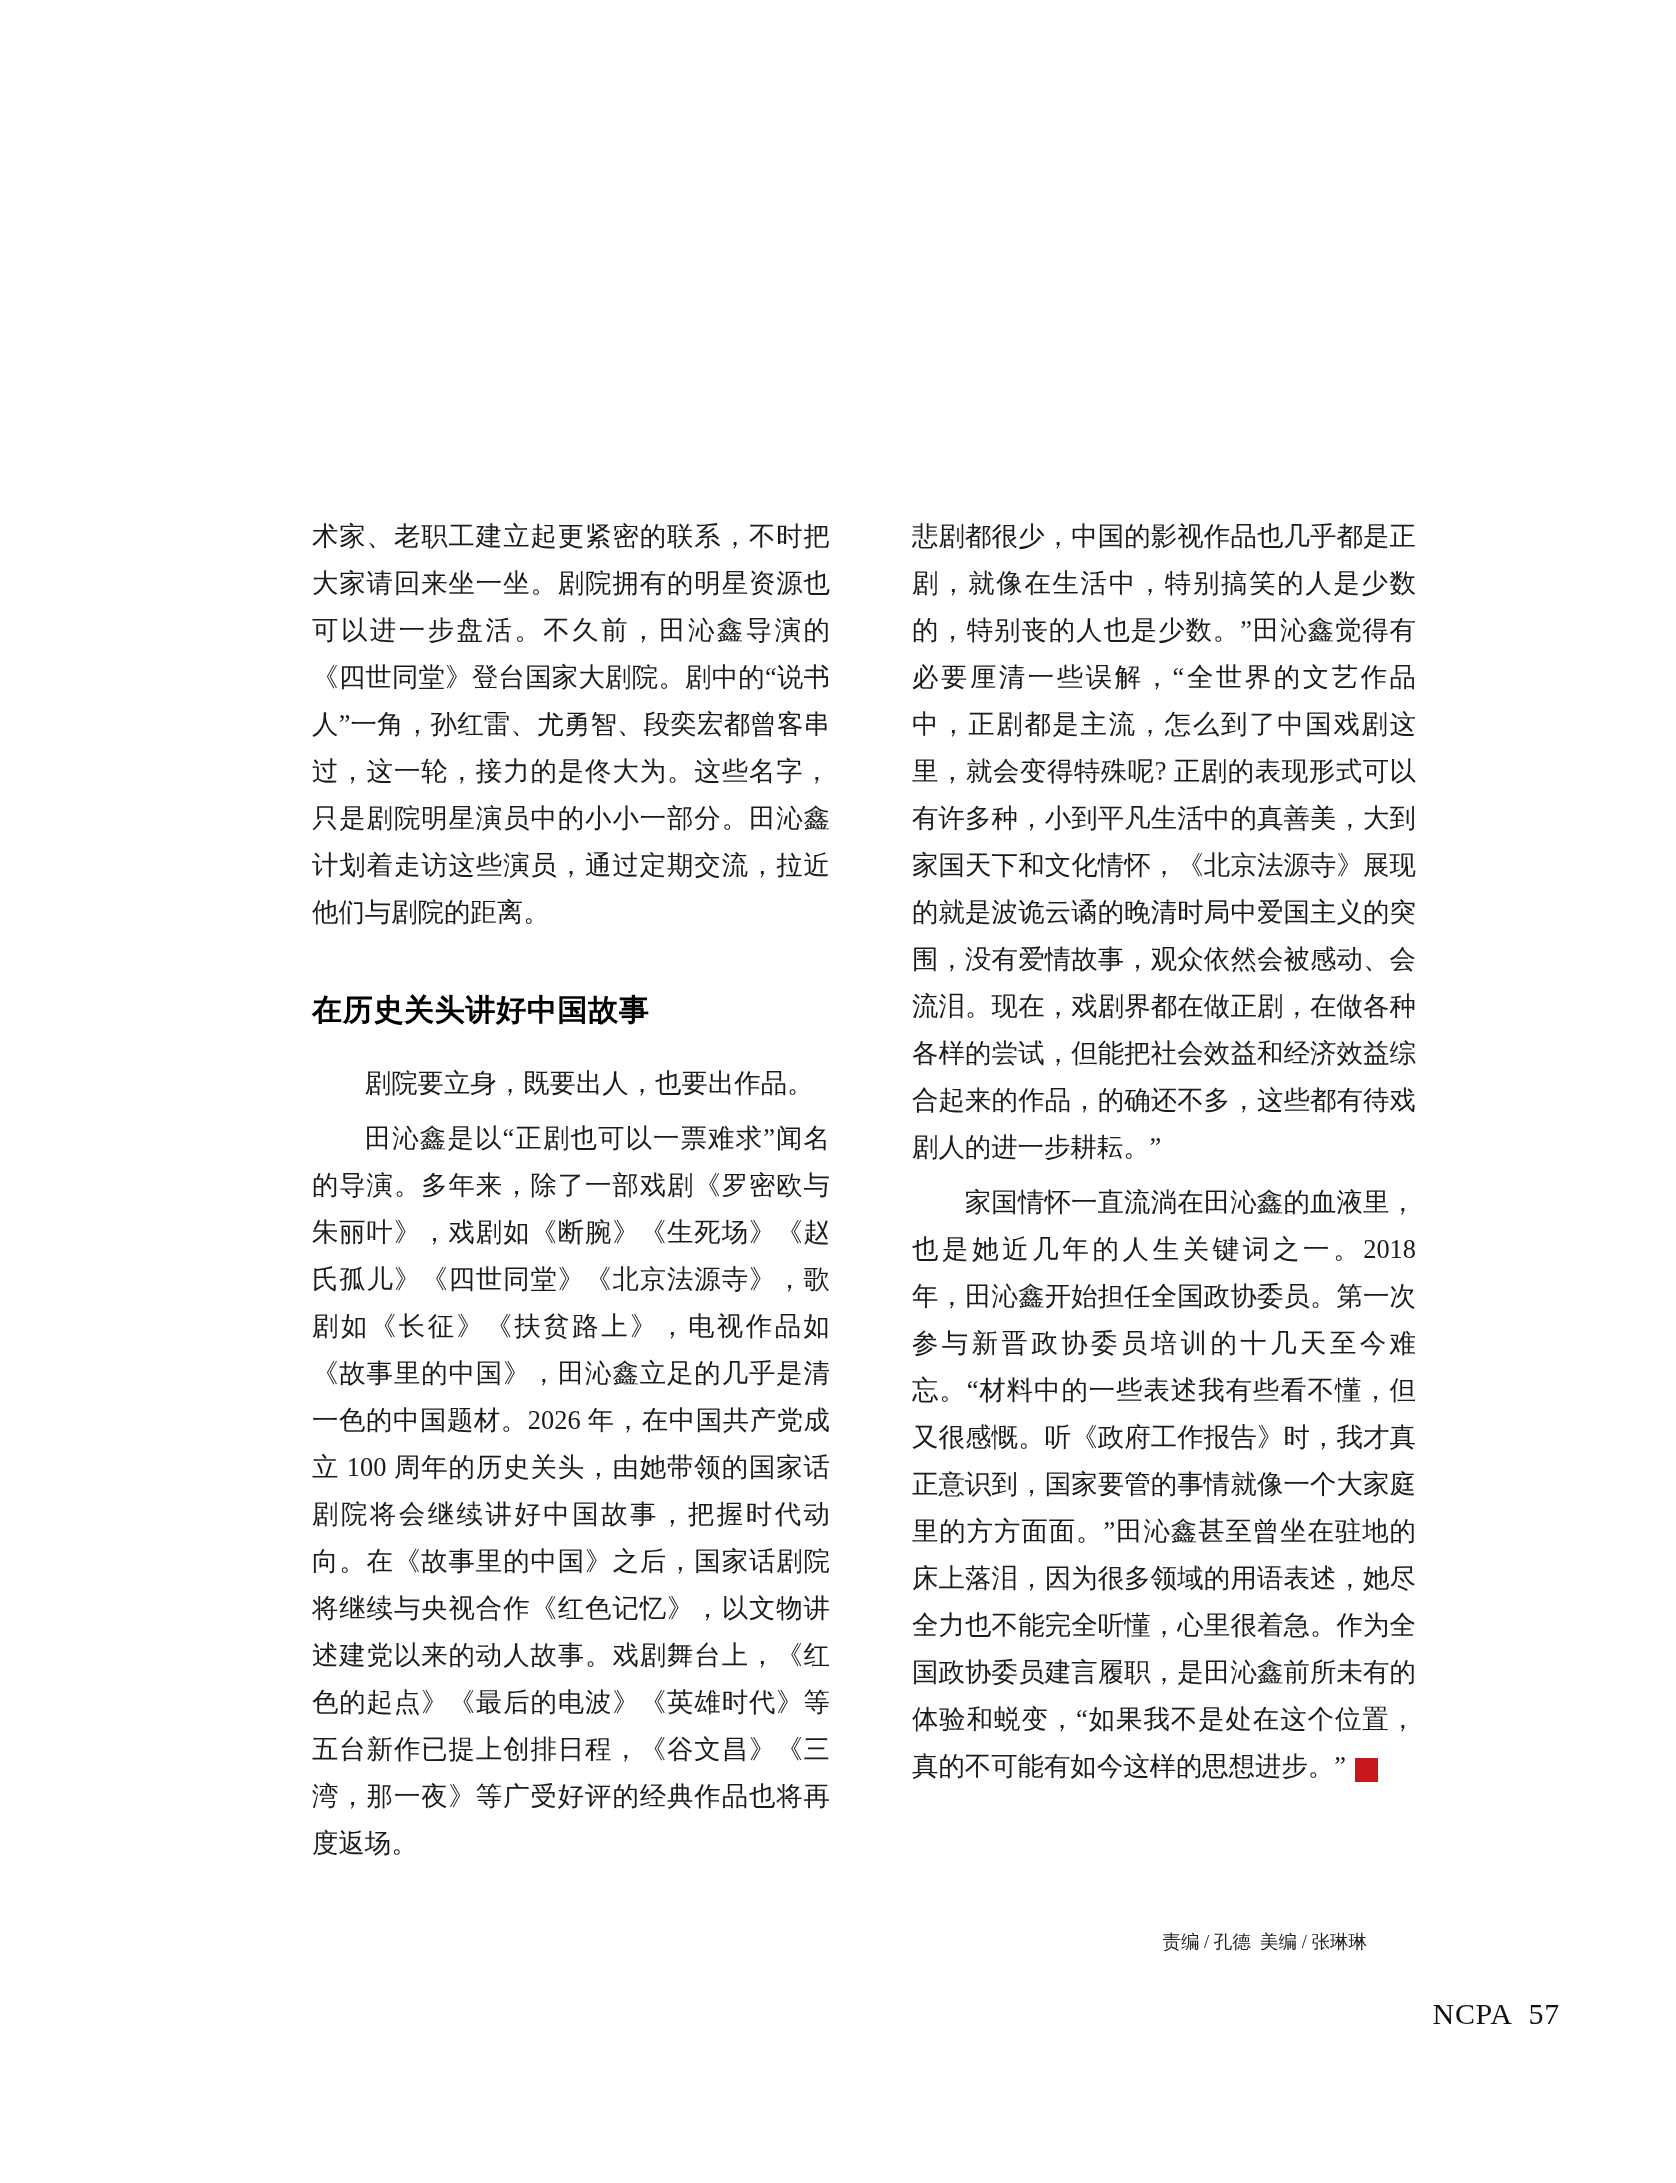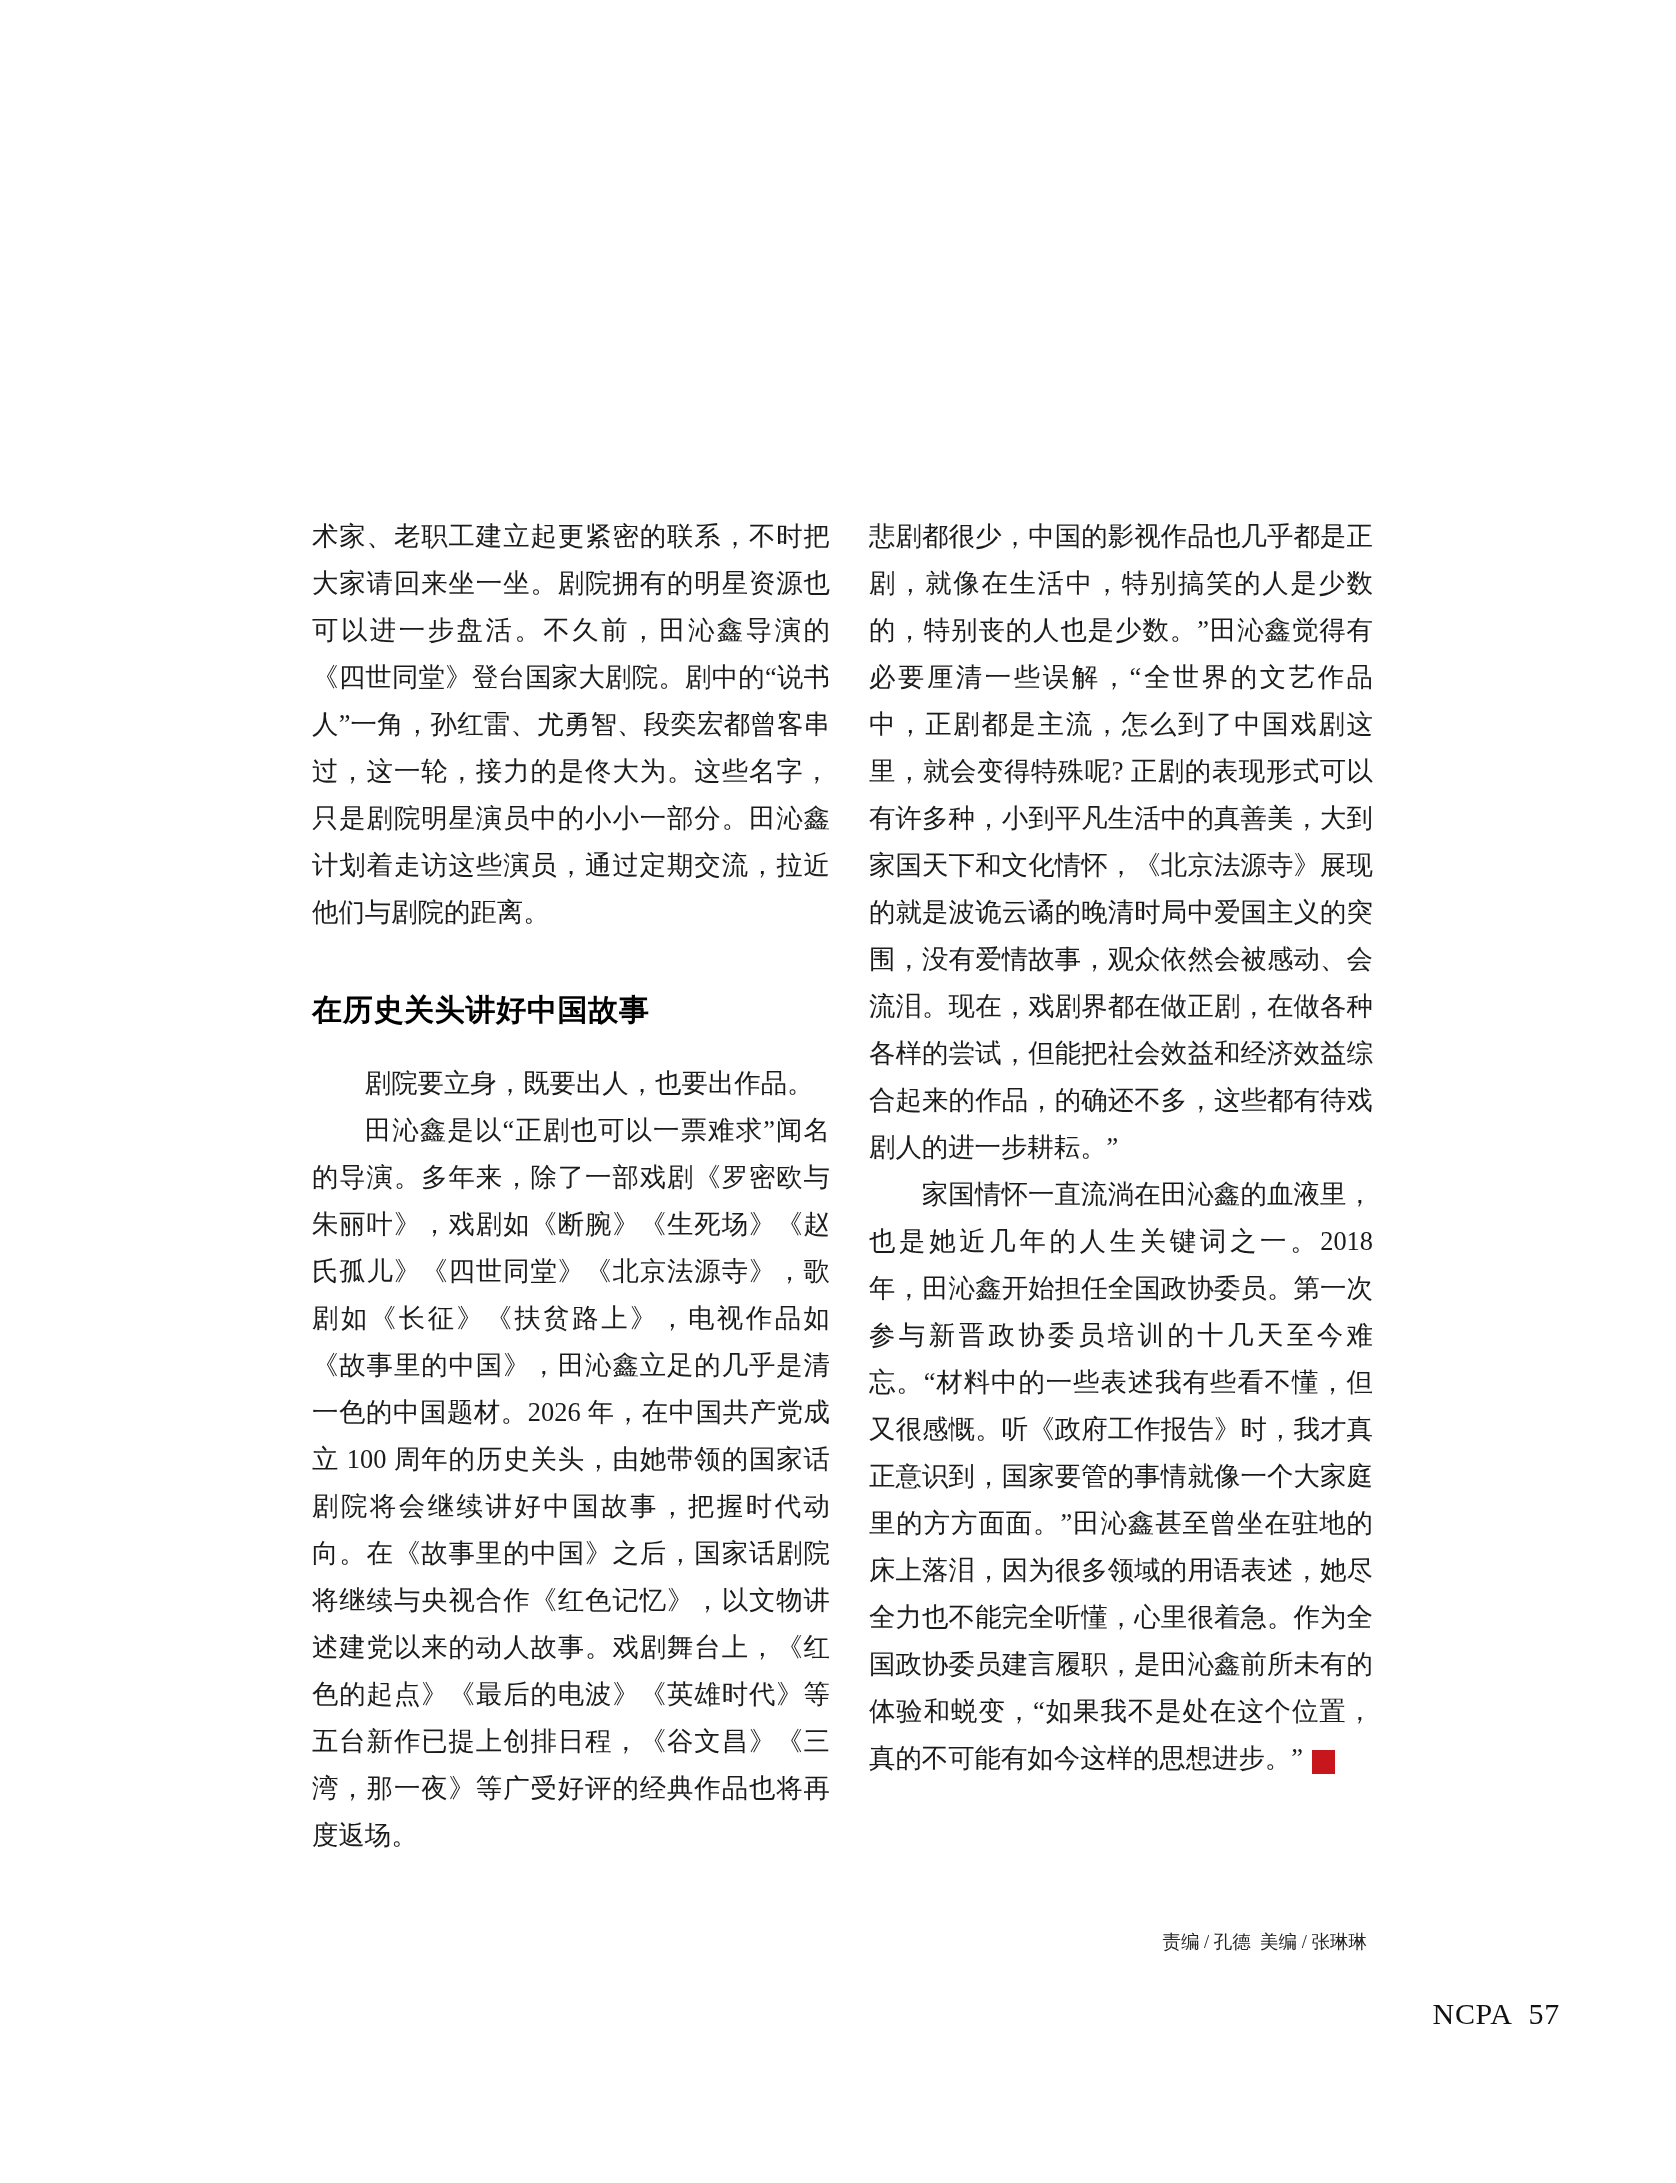--- a/index.html
+++ b/index.html
@@ -18,26 +18,26 @@
   }
   .col {
     position: absolute;
     top: 513px;
     text-align: justify;
     font-size: 26.4px;
     line-height: 47px;
     color: #1b1b1b;
   }
   .col-left  { left: 312px;  width: 518px; }
-  .col-right { left: 869px; width: 504px; }
+  .col-right { left: 912px; width: 504px; }
   .para {
     margin: 0;
     text-align: justify;
   }
-  .para.indent { text-indent: 2em; }
+  .para.indent { text-indent: 2em; margin-top: 8px; }
   .heading {
     margin: 58px 0 34px 0;
     font-size: 30px;
     line-height: 32px;
     font-weight: bold;
     color: #000000;
     text-align: left;
     letter-spacing: 0.7px;
   }
   .stamp {

